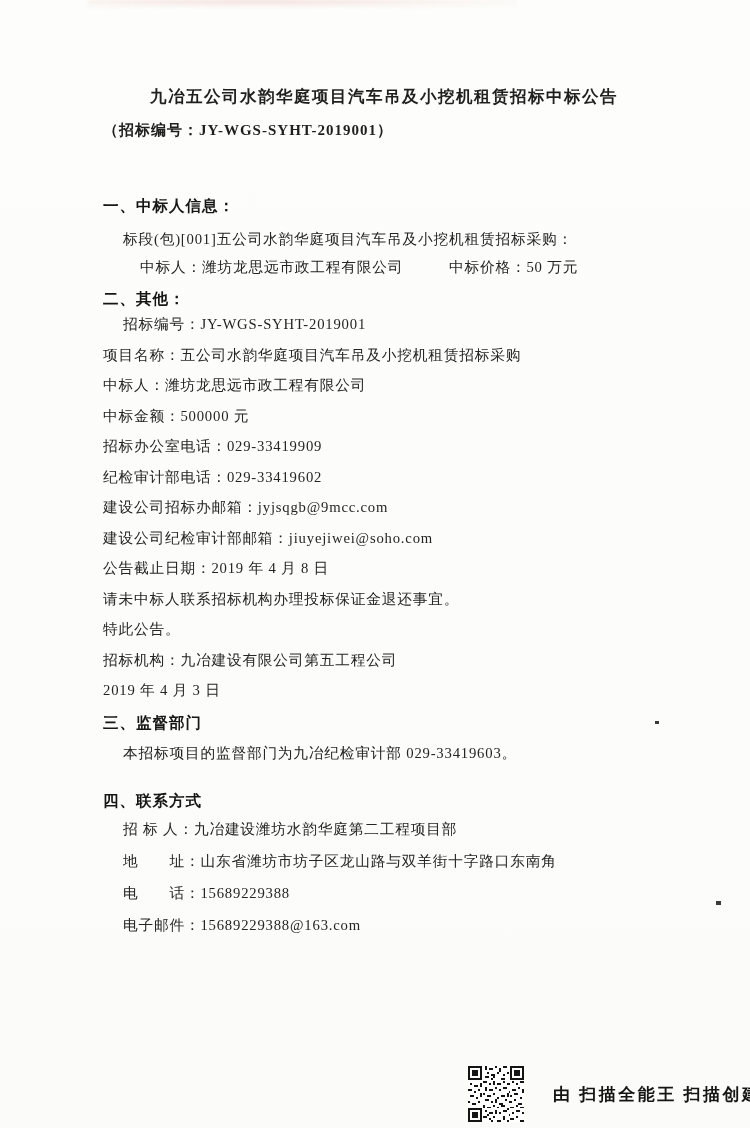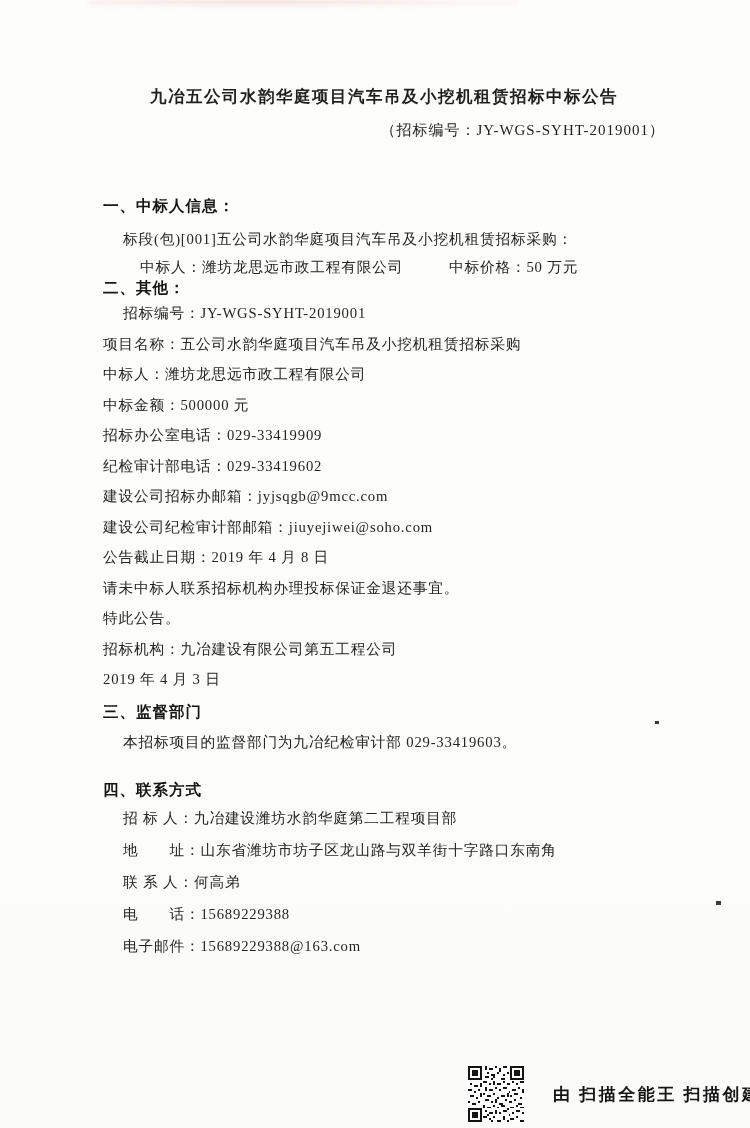--- a/index.html
+++ b/index.html
@@ -28,35 +28,35 @@
   .title {
     margin-top:86px;
     text-align:center;
     font-size:16.5px; font-weight:bold;
     letter-spacing:1.5px;
     line-height:22px;
     color:#1f1f1f;
   }
   .subtitle {
     margin-top:12px;
-    text-align:right;
-    font-size:15px; font-weight:normal;
+    text-align:left;
+    font-size:15px; font-weight:bold;
     letter-spacing:1px;
     line-height:20px;
     color:#1f1f1f;
   }
 
   .sec-heading {
     font-size:15.5px; font-weight:bold;
     line-height:21px;
     letter-spacing:1px;
     color:#161616;
   }
   .h1 { margin-top:55px; }
-  .h2 { }
+  .h2 { margin-top:11px; }
   .h3 { margin-top:12px; }
   .h4 { margin-top:27px; }
 
   .line {
     font-size:14.7px;
     line-height:19px;
     letter-spacing:0.8px;
     color:#242424;
   }
   .indent { padding-left:20px; }
@@ -123,23 +123,20 @@
 
     <div class="sec-heading h3">三、监督部门</div>
     <div class="line s3-body indent">本招标项目的监督部门为九冶纪检审计部 029-33419603。</div>
 
     <div class="sec-heading h4">四、联系方式</div>
     <div class="line s4-row s4-first indent">
       <span class="s4-label">招 标 人：</span><span>九冶建设潍坊水韵华庭第二工程项目部</span>
     </div>
     <div class="line s4-row indent">
       <span class="s4-label">地　　址：</span><span>山东省潍坊市坊子区龙山路与双羊街十字路口东南角</span>
-    </div>
-    <div class="line s4-row indent">
-      <span class="s4-label">联 系 人：</span><span>何高弟</span>
     </div>
     <div class="line s4-row indent">
       <span class="s4-label">电　　话：</span><span>15689229388</span>
     </div>
     <div class="line s4-row indent">
       <span class="s4-label">电子邮件：</span><span>15689229388@163.com</span>
     </div>
   </div>
 
   <div class="footer">

